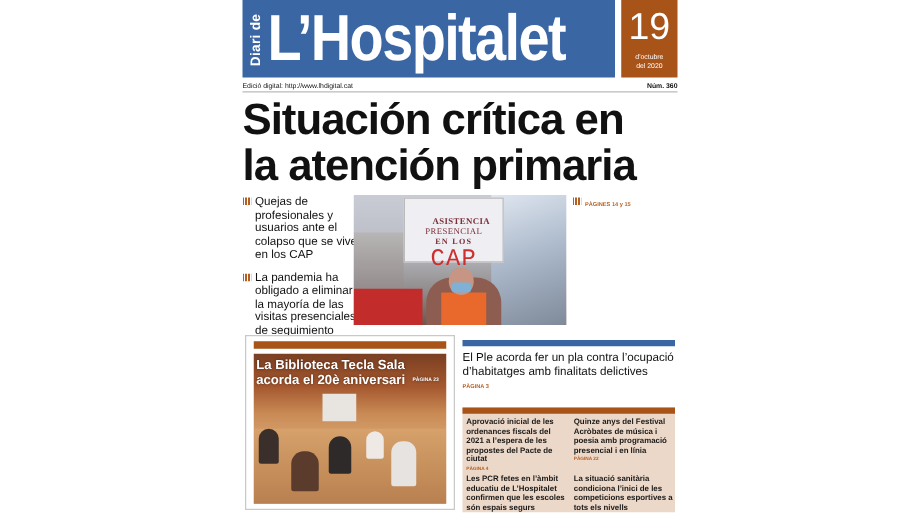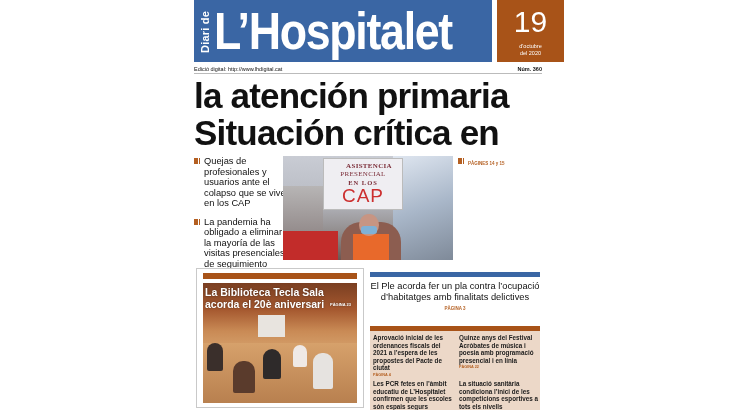--- a/index.html
+++ b/index.html
@@ -8,21 +8,21 @@
 
   .page { position: absolute; left: 194px; top: 0; width: 348px; height: 410px; }
 
   
   .masthead { position: absolute; left: 0; top: 0; width: 298px; height: 62px; background: #3a66a4; }
   .masthead .diari { position: absolute; left: 4px; top: 8px; width: 14px; height: 48px;
     color: #fff; font-weight: bold; font-size: 11px; writing-mode: vertical-rl; transform: rotate(180deg);
     text-align: center; letter-spacing: 0.2px; line-height: 14px; }
   .masthead .title { position: absolute; left: 20px; top: 1px; color: #fff; font-weight: bold;
     font-size: 52px; letter-spacing: -1.5px; line-height: 60px; transform: scaleX(0.86); transform-origin: left center; white-space: nowrap; }
-  .datebox { position: absolute; left: 303px; top: 0; width: 67px; height: 62px; background: #a85318; color: #fff; text-align: center; }
+  .datebox { position: absolute; left: 303px; top: 0; width: 45px; height: 62px; background: #a85318; color: #fff; text-align: center; }
   .datebox .day { font-size: 30px; line-height: 34px; margin-top: 5px; font-weight: normal; }
   .datebox .month { font-size: 5.5px; line-height: 7px; margin-top: 4px; }
 
   .infobar { position: absolute; left: 0; top: 64px; width: 348px; height: 10px; font-size: 5.5px; line-height: 10px;
     border-bottom: 1px solid #bbb; }
   .infobar .edicio { position: absolute; left: 0; top: 0; }
   .infobar .num { position: absolute; right: 0; top: 0; font-weight: bold; }
 
   .headline { position: absolute; left: 0; top: 77px; width: 350px; font-weight: bold; font-size: 35px; line-height: 37px;
     letter-spacing: -0.8px; color: #111; }
@@ -42,42 +42,42 @@
   .mainphoto .bldg { position: absolute; right: 0; top: 0; width: 60px; height: 104px;
     background: linear-gradient(160deg, #dfe6f0 0%, #a9b7c9 50%, #7f8a99 100%); }
   .mainphoto .wall { position: absolute; left: 0; top: 30px; width: 40px; height: 74px; background: linear-gradient(180deg,#b7b5b5,#7f7373); }
   .mainphoto .redbanner { position: absolute; left: 0; top: 75px; width: 55px; height: 29px; background: #c22c2a; }
   .mainphoto .person { position: absolute; left: 58px; top: 66px; width: 60px; height: 38px; background: #8c5d50; border-radius: 20px 20px 0 0; }
   .mainphoto .vest { position: absolute; left: 70px; top: 78px; width: 36px; height: 26px; background: #e8692b; }
   .mainphoto .head { position: absolute; left: 76px; top: 58px; width: 20px; height: 22px; background: #c79583; border-radius: 50%; }
   .mainphoto .mask { position: absolute; left: 78px; top: 70px; width: 16px; height: 8px; background: #7fb1d6; border-radius: 3px; }
   .sign { position: absolute; left: 40px; top: 2px; width: 80px; height: 52px; background: #efeef2; border: 1px solid #bbb;
     text-align: center; font-family: "Liberation Serif", serif; color: #7b2d38; }
-  .sign .l1 { font-size: 7px; line-height: 8px; font-weight: bold; letter-spacing: 0.3px; margin-top: 3px; padding-left: 12px; }
+  .sign .l1 { font-size: 7px; line-height: 8px; font-weight: bold; letter-spacing: 0.3px; margin-top: 14px; padding-left: 12px; }
   .sign .l2 { font-size: 7px; line-height: 8px; font-weight: normal; letter-spacing: 0.3px; }
   .sign .l3 { font-size: 6.5px; line-height: 8px; font-weight: bold; letter-spacing: 1px; margin-top: 1px; }
-  .sign .cap { font-family: Liberation Sans, sans-serif; font-size: 19px; line-height: 18px; color: #cc2f2f; letter-spacing: 1px; }
+  .sign .cap { font-family: Liberation Mono, monospace; font-size: 19px; line-height: 18px; color: #cc2f2f; letter-spacing: 1px; }
 
   
   .bibbox { position: absolute; left: 2px; top: 268px; width: 168px; height: 140px; border: 1px solid #c9c9c9; background: #fff; }
   .bibbox .topbar { position: absolute; left: 6px; top: 4px; width: 154px; height: 6px; background: #a85318; }
   .bibphoto { position: absolute; left: 6px; top: 14px; width: 154px; height: 120px; overflow: hidden;
     background: linear-gradient(180deg, #7a3f22 0%, #a5582f 22%, #c98a55 40%, #d9a772 60%, #c48c5a 100%); }
   .bibphoto .screen { position: absolute; left: 55px; top: 32px; width: 27px; height: 22px; background: #e8e4df; }
   .bibphoto .floor { position: absolute; left: 0; top: 60px; width: 154px; height: 60px; background: linear-gradient(180deg,#d6a16b,#b8804f); }
   .bibphoto .p1 { position:absolute; left:30px; top:78px; width:22px; height:32px; background:#5a3b2c; border-radius:10px 10px 2px 2px; }
   .bibphoto .p2 { position:absolute; left:60px; top:66px; width:18px; height:30px; background:#2e2a2a; border-radius:9px 9px 2px 2px; }
   .bibphoto .p3 { position:absolute; left:110px; top:70px; width:20px; height:36px; background:#e6e3e0; border-radius:9px 9px 2px 2px; }
   .bibphoto .p4 { position:absolute; left:4px; top:60px; width:16px; height:28px; background:#3a2f2b; border-radius:8px 8px 2px 2px; }
   .bibphoto .p5 { position:absolute; left:90px; top:62px; width:14px; height:22px; background:#efe9e6; border-radius:7px 7px 2px 2px; }
   .bibtitle { position: absolute; left: 8px; top: 17px; width: 150px; color: #fff; font-weight: bold; font-size: 10.5px; line-height: 12px; text-shadow: 0 0 2px rgba(0,0,0,0.5); }
   .bibtitle .ref { font-size: 4px; font-weight: bold; margin-left: 3px; vertical-align: middle; }
 
   
-  .ple { position: absolute; left: 176px; top: 272px; width: 170px; text-align: center; }
+  .ple { position: absolute; left: 176px; top: 272px; width: 170px; }
   .ple .bar { height: 5px; background: #3a66a4; margin-bottom: 4px; }
   .ple .text { font-size: 9.3px; line-height: 11px; color: #111; }
   .ple .ref { font-size: 4.5px; font-weight: bold; color: #b45f21; margin-top: 3px; }
 
   
   .briefs { position: absolute; left: 176px; top: 326px; width: 170px; height: 84px; background: #ecd8c8; }
   .briefs .bar { height: 5px; background: #a85318; }
   .briefs .grid { position: absolute; left: 3px; top: 8px; width: 164px; display: grid; grid-template-columns: 82px 82px; column-gap: 4px; row-gap: 3px; }
   .brief .t { font-size: 6.3px; line-height: 7.6px; font-weight: bold; color: #1a1a1a; }
   .brief .r { font-size: 3.8px; font-weight: bold; color: #b45f21; margin-top: 1px; }
@@ -96,22 +96,22 @@
     <div class="month">d'octubre</div>
     <div class="month" style="margin-top:0">del 2020</div>
   </div>
 
   <div class="infobar">
     <span class="edicio">Edició digital: http://www.lhdigital.cat</span>
     <span class="num">Núm. 360</span>
   </div>
 
   <div class="headline">
+    <div>Situación crítica en</div>
     <div>la atención primaria</div>
-    <div>Situación crítica en</div>
   </div>
 
   <div class="bullets left">
     <div class="bullet">
       <span class="sq"></span>
       <span>Quejas de profesionales y usuarios ante el colapso que se vive en los CAP</span>
     </div>
     <div class="bullet">
       <span class="sq"></span>
       <span>La pandemia ha obligado a eliminar la mayoría de las visitas presenciales de seguimiento</span>

